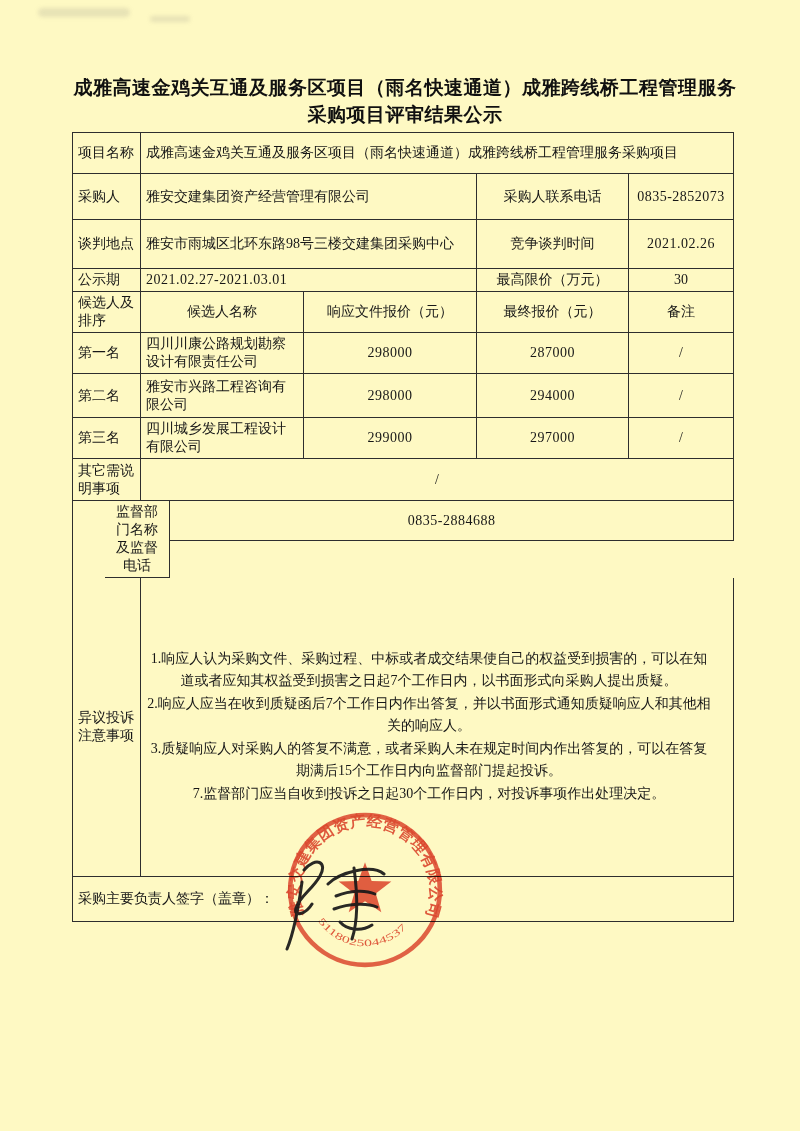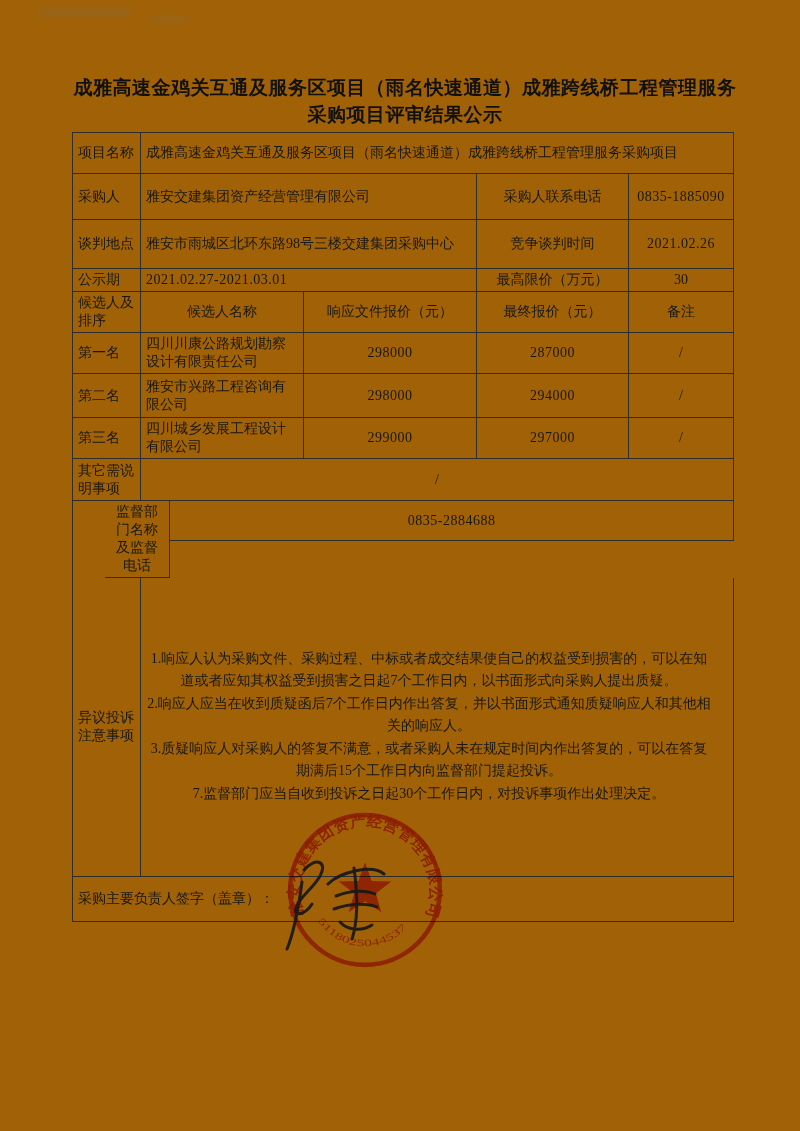--- a/index.html
+++ b/index.html
@@ -1,21 +1,21 @@
 <!DOCTYPE html>
 <html><head>
 <meta charset="utf-8">
 <style>
   html,body{margin:0;padding:0;}
   body{background:#e9e9e9;}
   .page{
     position:relative;
     width:800px;height:1131px;
     margin:0 auto;
-    background:#a16207;
+    background:#fef9c3;
     font-family:"Liberation Serif","DejaVu Serif",serif;
     color:#171717;
     overflow:hidden;
   }
   .smudge{position:absolute;background:rgba(110,110,110,.16);border-radius:6px;filter:blur(2px);}
   .doc-title{
     position:absolute;top:74px;left:66px;right:56px;
     text-align:center;font-size:19px;font-weight:bold;
     line-height:27px;letter-spacing:.5px;color:#101010;
   }
@@ -61,21 +61,21 @@
 
     <div class="r">
       <div class="c wA h1 lft">项目名称</div>
       <div class="c wFull h1 lft">成雅高速金鸡关互通及服务区项目（雨名快速通道）成雅跨线桥工程管理服务采购项目</div>
     </div>
 
     <div class="r">
       <div class="c wA h2 lft">采购人</div>
       <div class="c wBC h2 lft">雅安交建集团资产经营管理有限公司</div>
       <div class="c wD h2 ctr">采购人联系电话</div>
-      <div class="c wE h2 ctr mono-num">0835-1885090</div>
+      <div class="c wE h2 ctr mono-num">0835-2852073</div>
     </div>
 
     <div class="r">
       <div class="c wA h3 lft">谈判地点</div>
       <div class="c wBC h3 lft">雅安市雨城区北环东路98号三楼交建集团采购中心</div>
       <div class="c wD h3 ctr">竞争谈判时间</div>
       <div class="c wE h3 ctr mono-num">2021.02.26</div>
     </div>
 
     <div class="r">

